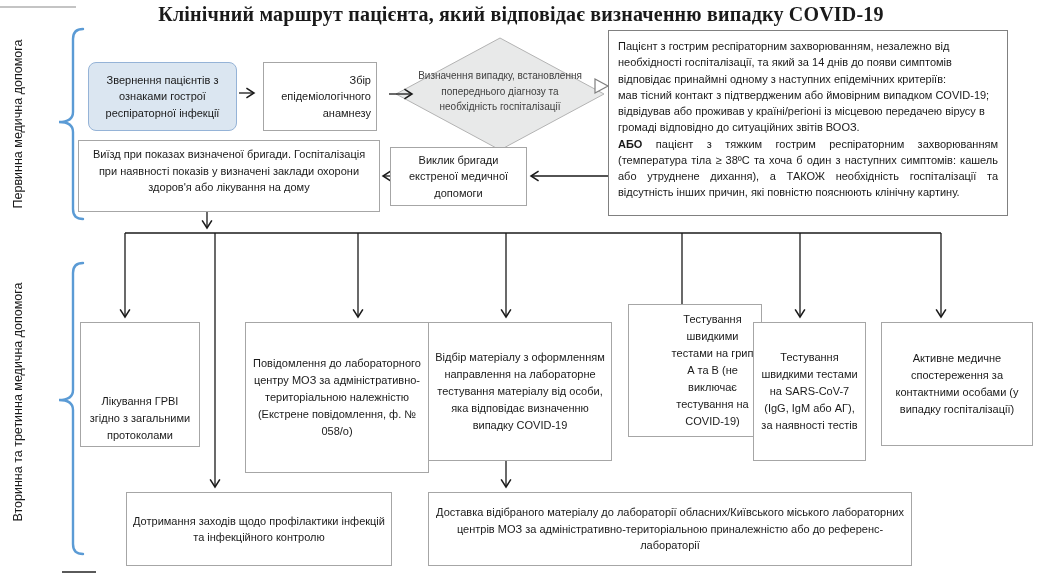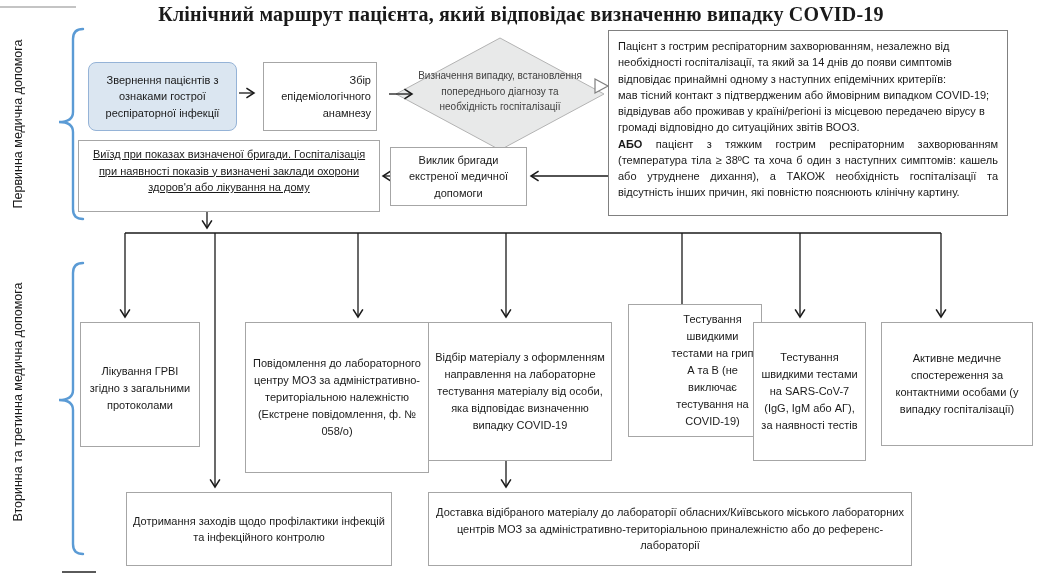--- a/index.html
+++ b/index.html
@@ -14,21 +14,21 @@
   }
   svg.overlay{position:absolute;left:0;top:0;z-index:1;}
   .box{
     position:absolute;z-index:2;background:#fff;border:1px solid #a6a6a6;
     display:flex;align-items:center;justify-content:center;text-align:center;
     font-size:11px;line-height:1.5;box-sizing:border-box;padding:2px 5px;
   }
   .box.rounded{
     border-radius:8px;background:#dbe6f1;border:1px solid #95b3d7;
   }
-  .box.top-align{align-items:center;padding-top:10px;}
+  .box.top-align{align-items:flex-end;padding-top:10px;}
   .bigbox{
     position:absolute;z-index:2;background:#fff;border:1px solid #808080;
     box-sizing:border-box;font-size:11px;line-height:1.48;text-align:left;
     padding:7px 9px;
   }
   .bigbox .just{text-align:justify;}
   .diamond-label{
     position:absolute;z-index:2;font-size:10px;line-height:1.55;text-align:center;
     color:#404040;
   }
@@ -94,21 +94,21 @@
 
   <div class="diamond-label" style="left:418px;top:68px;width:164px;">Визначення випадку, встановлення попереднього діагнозу та необхідність госпіталізації</div>
 
   <div class="bigbox" style="left:608px;top:30px;width:400px;height:186px;">
     <div>Пацієнт з гострим респіраторним захворюванням,  незалежно від необхідності госпіталізації, та  який за 14 днів до появи симптомів відповідає принаймні одному з наступних епідемічних критеріїв:</div>
     <div>мав тісний контакт з підтвердженим або ймовірним випадком COVID-19;</div>
     <div>відвідував або проживав у країні/регіоні із місцевою передачею вірусу в громаді  відповідно до ситуаційних звітів ВООЗ.</div>
     <div class="just"><b>АБО</b><span> пацієнт з тяжким гострим респіраторним захворюванням (температура тіла ≥ 38ºС та хоча б один з наступних симптомів: кашель або утруднене дихання), а ТАКОЖ необхідність госпіталізації та відсутність інших причин, які повністю пояснюють клінічну картину.</span></div>
   </div>
 
-  <div class="box" style="left:78px;top:140px;width:302px;height:72px;align-items:flex-start;padding-top:5px;text-decoration:underline;">
+  <div class="box" style="left:78px;top:140px;width:302px;height:72px;align-items:flex-start;padding-top:5px;">
     <span>Виїзд при показах визначеної бригади.  Госпіталізація при наявності показів  у визначені заклади охорони здоров'я або лікування на дому</span>
   </div>
 
   <div class="box" style="left:390px;top:147px;width:137px;height:59px;">
     <span>Виклик  бригади екстреної медичної допомоги</span>
   </div>
 
   <div class="box abox top-align" style="left:80px;top:322px;width:120px;height:125px;">
     <span>Лікування ГРВІ згідно з загальними протоколами</span>
   </div>

